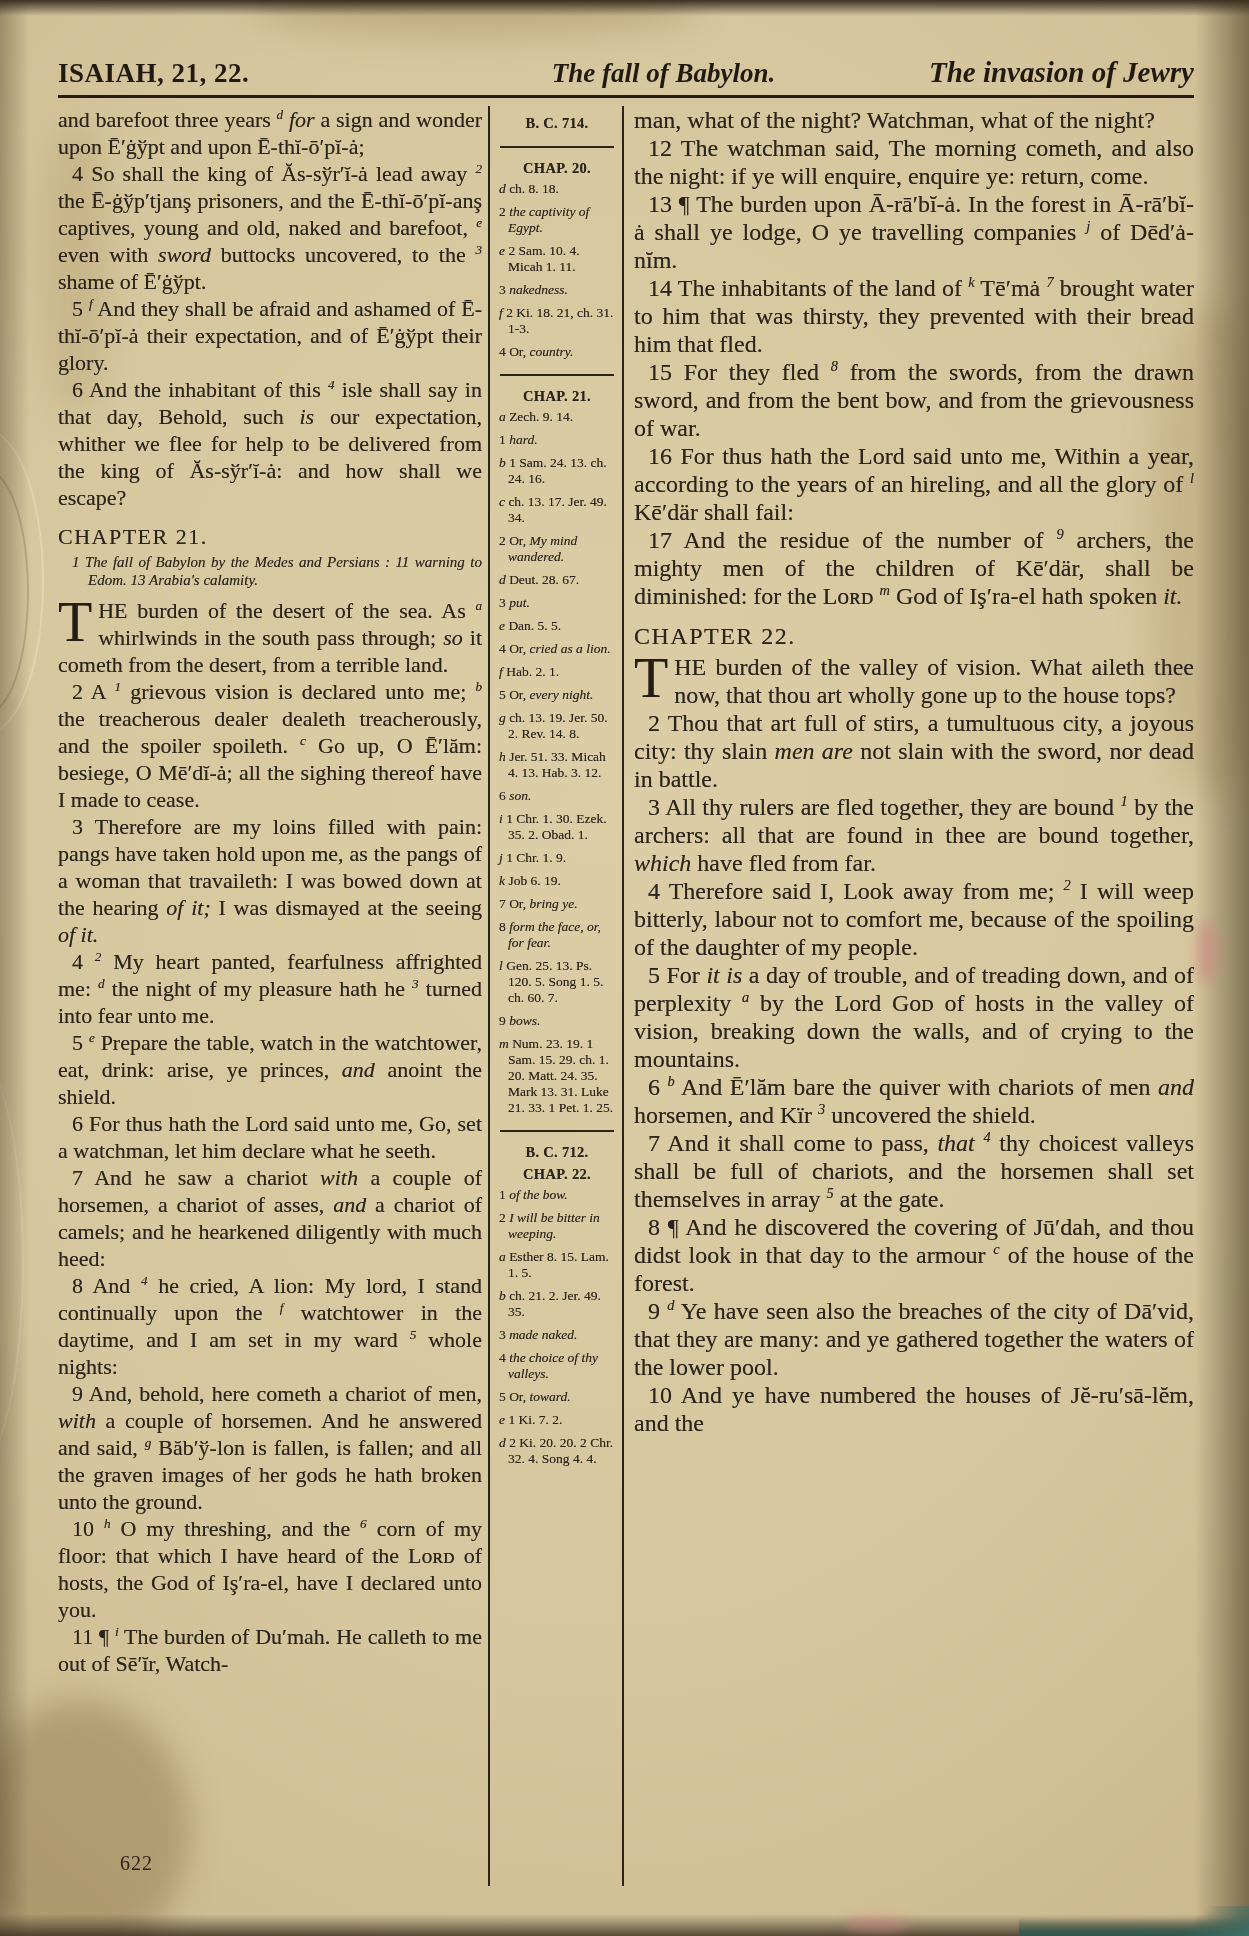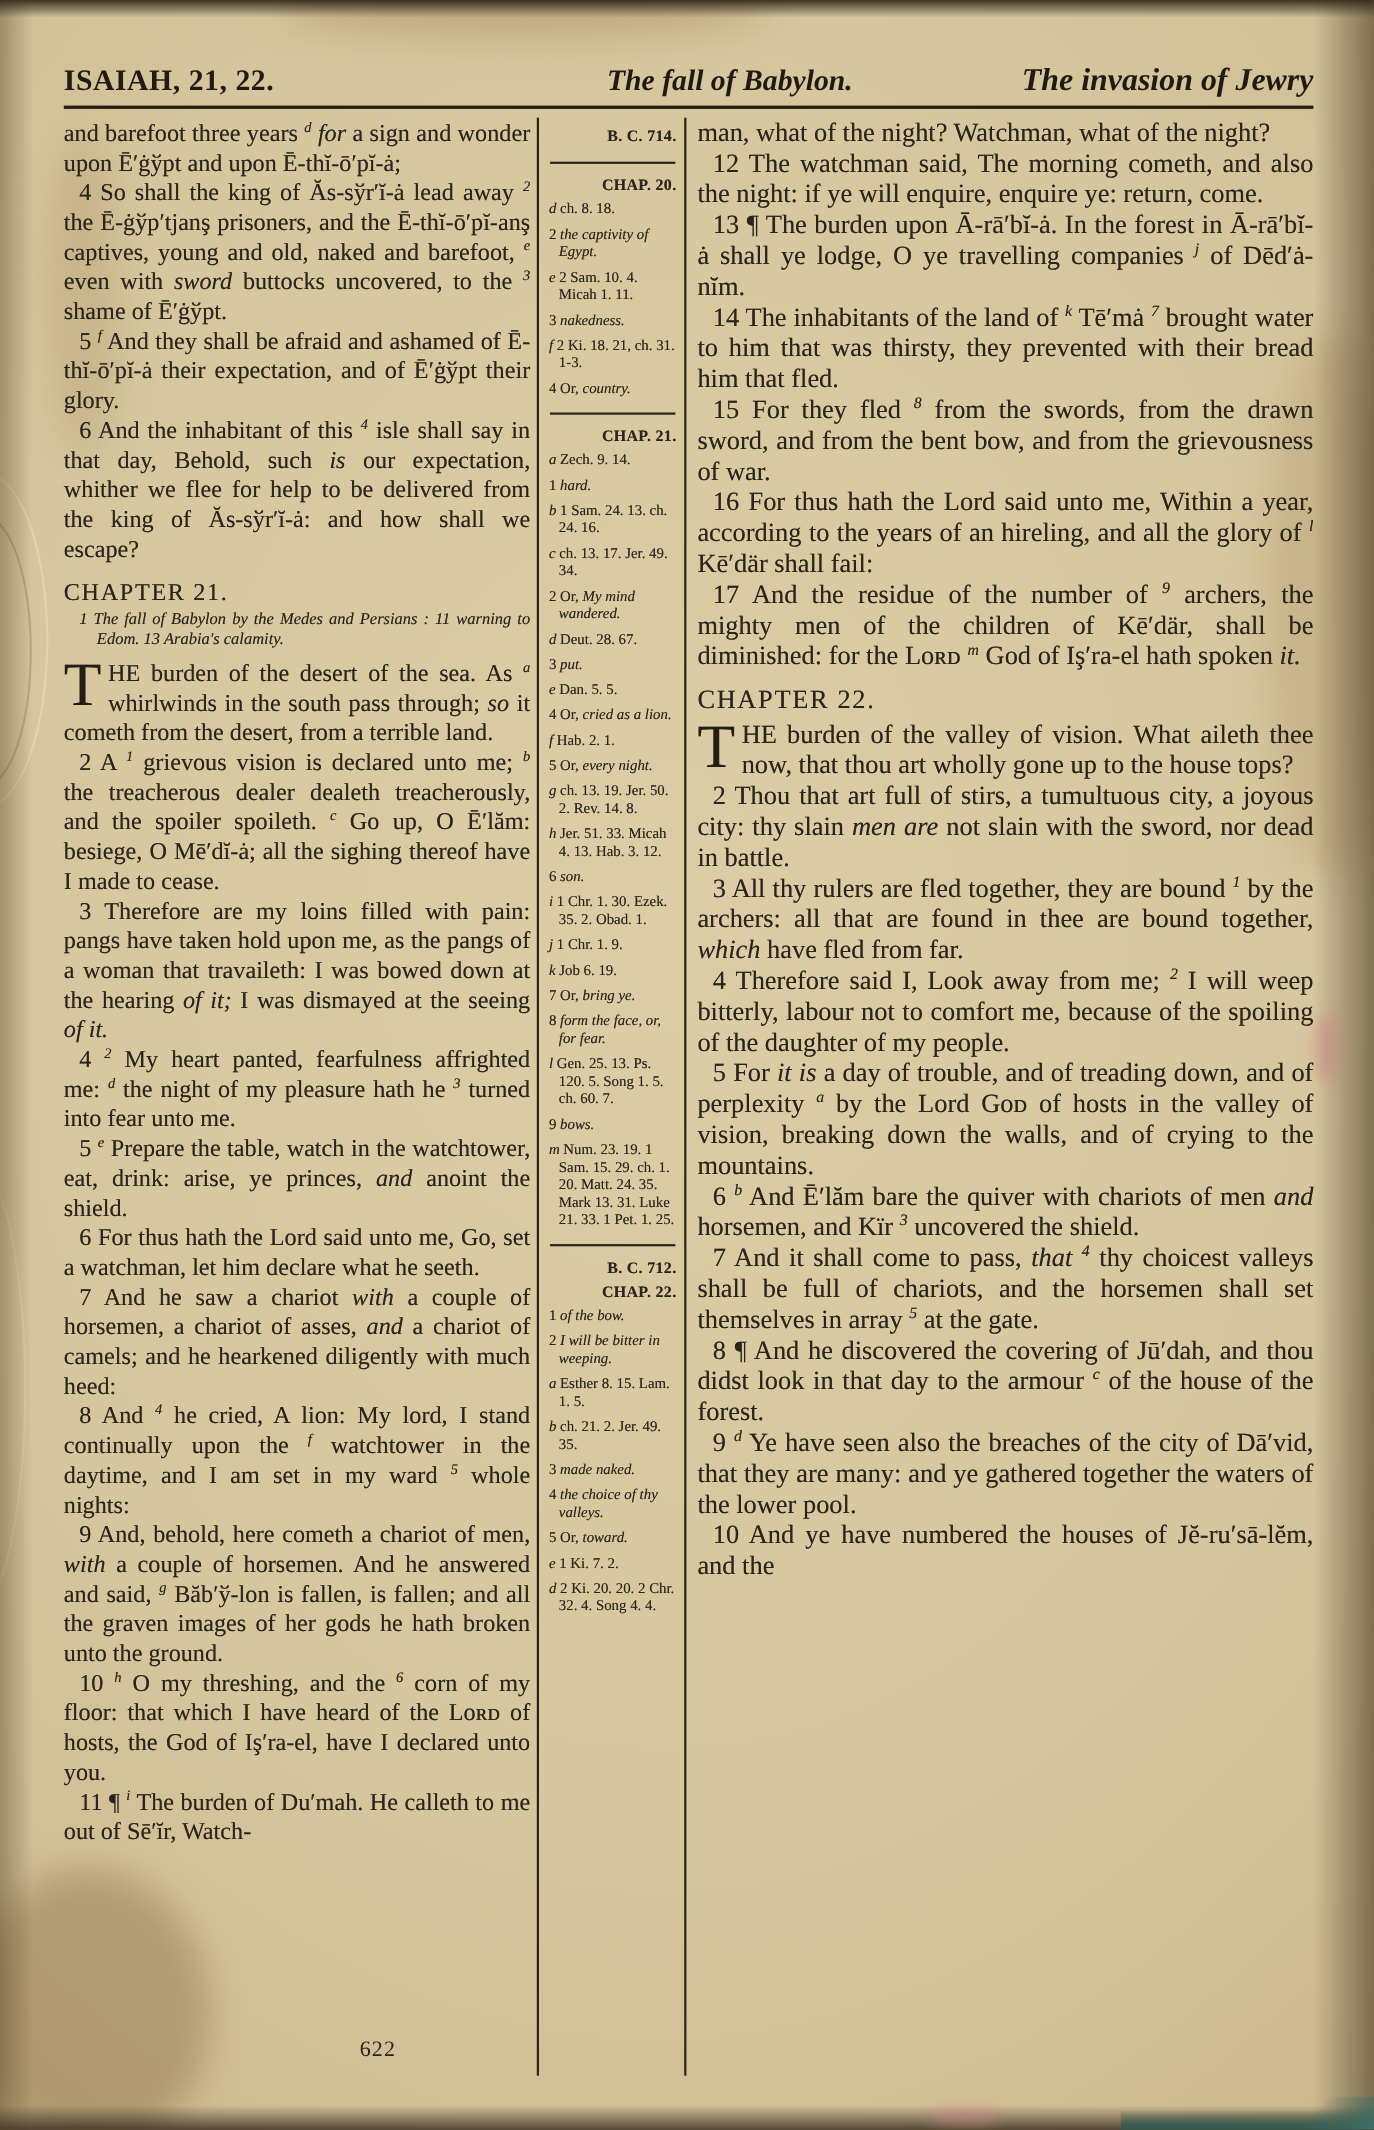--- a/index.html
+++ b/index.html
@@ -61,28 +61,28 @@
   .chapter-title{margin:12px 0 3px;text-align:left;font-weight:normal;
     font-size:22px;letter-spacing:1.5px;}
   .col-right .chapter-title{font-size:24px;}
   .chapter-summary{font-style:italic;font-size:15px;line-height:18px;
     margin:2px 0 8px;padding-left:30px;text-indent:-16px;text-align:justify;}
   .chapter-summary.centered{text-align:center;padding:0;text-indent:0;
     font-size:16.5px;margin:0 0 6px;font-weight:bold;}
   .dropcap{float:left;font-size:56px;line-height:45px;padding:3px 6px 0 0;color:#241d13;}
   .mref{font-size:.60em;font-style:italic;vertical-align:super;line-height:0;letter-spacing:0;}
 
-  .mc-heading,.mc-subheading{font-weight:bold;text-align:right;font-size:14.5px;
+  .mc-heading,.mc-subheading{font-weight:bold;text-align:center;font-size:14.5px;
     margin:5px 0 4px;letter-spacing:.3px;}
   .mc-entry{font-size:13.5px;line-height:16px;padding-left:9px;text-indent:-9px;
     margin:0 0 7px;}
   .mc-rule{border-top:2px solid #2a2318;margin:14px 1px 12px;}
 
   .page-number{position:absolute;top:1852px;left:120px;width:240px;
-    text-align:right;font-size:20px;letter-spacing:1px;color:#2b241b;}
+    text-align:left;font-size:20px;letter-spacing:1px;color:#2b241b;}
 </style>
 </head>
 <body>
 
 <div class="paper">
   <div class="stain stain1"></div>
   <div class="stain stain2"></div>
   <div class="stain stain3"></div>
   <div class="stain stain4"></div>
   <div class="curl curl1"></div>

